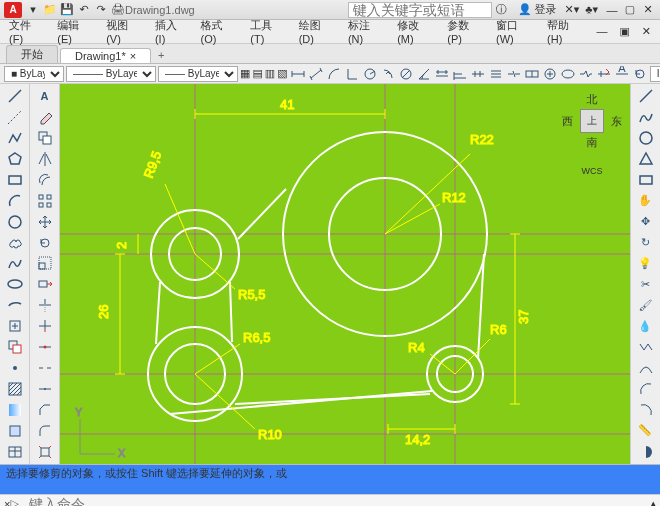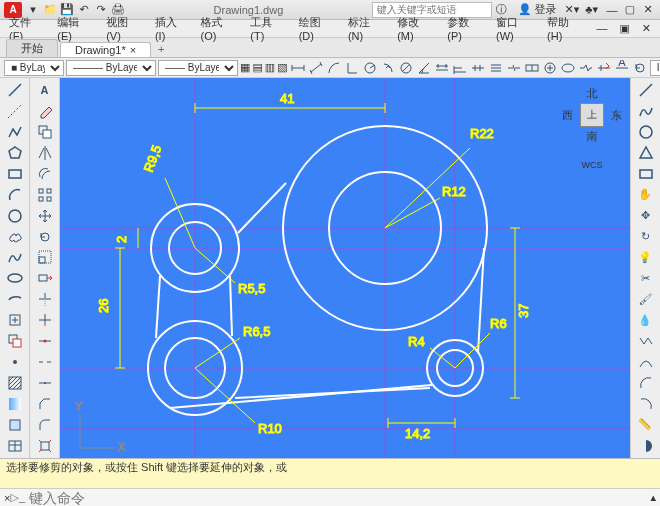--- a/index.html
+++ b/index.html
@@ -1,46 +1,46 @@
 <!DOCTYPE html>
 <html><head>
 <meta charset="utf-8">
 <style>
 *{margin:0;padding:0;box-sizing:border-box;font-family:"Microsoft YaHei",Arial,sans-serif;font-size:11px;color:#333}
 body{background:#f0f0f0;width:660px;height:506px;overflow:hidden;position:relative}
 .titlebar{height:20px;background:linear-gradient(#eee,#ddd);display:flex;align-items:center;padding:0 4px;border-bottom:1px solid #bbb}
 .titlebar .logo{width:18px;height:16px;background:#d22;color:#fff;font-weight:bold;font-size:10px;display:flex;align-items:center;justify-content:center;border-radius:2px}
 .titlebar .qat{display:flex;gap:3px;margin-left:4px}
 .titlebar .qat span{width:14px;height:14px;display:flex;align-items:center;justify-content:center;cursor:pointer}
-.titlebar .title{flex:1;text-align:center;color:#666}
-.titlebar .search{width:120px;height:16px;border:1px solid #bbb;background:#fff;padding:0 4px;font-size:10px;color:#999}
+.titlebar .title{flex:1;text-align:left;color:#666}
+.titlebar .search{width:144px;height:16px;border:1px solid #bbb;background:#fff;padding:0 4px;font-size:14px;color:#999}
 .titlebar .login{margin:0 8px;color:#667;display:flex;align-items:center;gap:2px}
 .titlebar .winbtns{display:flex;gap:2px}
 .titlebar .winbtns span{width:16px;height:14px;display:flex;align-items:center;justify-content:center;cursor:pointer}
-.menubar{height:18px;background:#eee;display:flex;align-items:center;padding:0 6px;gap:16px;border-bottom:1px solid #ccc}
+.menubar{height:24px;background:#eee;display:flex;align-items:center;padding:0 6px;gap:16px;border-bottom:1px solid #ccc}
 .menubar span{padding:1px 3px;cursor:pointer;font-size:11px}
 .menubar .right{margin-left:auto;display:flex;gap:6px}
 .tabbar{height:20px;background:#e8e8e8;display:flex;align-items:flex-end;padding:0 6px;border-bottom:1px solid #bbb}
 .tabbar .tab{padding:1px 14px;background:#fff;border:1px solid #bbb;border-bottom:none;border-radius:3px 3px 0 0;margin-right:2px;font-size:11px;cursor:pointer;display:flex;align-items:center;gap:4px}
 .tabbar .tab.inactive{background:#ddd}
 .tabbar .plus{width:16px;height:16px;display:flex;align-items:center;justify-content:center;color:#666;cursor:pointer}
 .proprow{height:20px;background:#eee;display:flex;align-items:center;padding:2px 4px;gap:2px;border-bottom:1px solid #ccc}
 .proprow .sel{height:16px;border:1px solid #aaa;background:#fff;font-size:10px;padding:0 2px}
 .proprow .ico{width:16px;height:16px;display:flex;align-items:center;justify-content:center;cursor:pointer}
 .proprow svg{display:block}
 .main{display:flex;height:380px}
 .ltool{width:30px;background:#eee;border-right:1px solid #ccc;display:flex;flex-direction:column;align-items:center;padding:2px 0;gap:1px}
 .ltool2{width:30px;background:#eee;border-right:1px solid #ccc;display:flex;flex-direction:column;align-items:center;padding:2px 0;gap:1px}
 .rtool{width:30px;background:#eee;border-left:1px solid #ccc;display:flex;flex-direction:column;align-items:center;padding:2px 0;gap:1px}
 .ltool span,.ltool2 span,.rtool span{width:24px;height:20px;display:flex;align-items:center;justify-content:center;cursor:pointer;color:#357}
-.canvas{flex:1;background:#3b82f6;position:relative;overflow:hidden}
+.canvas{flex:1;background:#84cc16;position:relative;overflow:hidden}
 .canvas svg{position:absolute;top:0;left:0}
 .compass{position:absolute;top:8px;right:8px;width:60px;text-align:center;color:#888;font-size:10px}
 .compass .cube{width:24px;height:24px;background:#ddd;border:1px solid #888;margin:2px auto;display:flex;align-items:center;justify-content:center;font-size:10px;color:#333}
-.cmdarea{height:30px;background:#fef9c3;border-top:1px solid #bbb;padding:2px 6px;font-size:10px;color:#333;line-height:13px}
+.cmdarea{height:30px;background:#3b82f6;border-top:1px solid #bbb;padding:2px 6px;font-size:10px;color:#333;line-height:13px}
 .cmdline{height:18px;background:#f5f5f5;border-top:1px solid #ccc;display:flex;align-items:center;padding:0 4px}
 .cmdline .prompt{color:#666;margin-right:4px}
 .cmdline input{flex:1;border:none;background:transparent;font-size:14px;outline:none}
 .dim{fill:#ff0;font-size:13px;font-family:Arial}
 </style>
 </head>
 <body>
 
 <div class="titlebar">
   <span class="logo">A</span>

